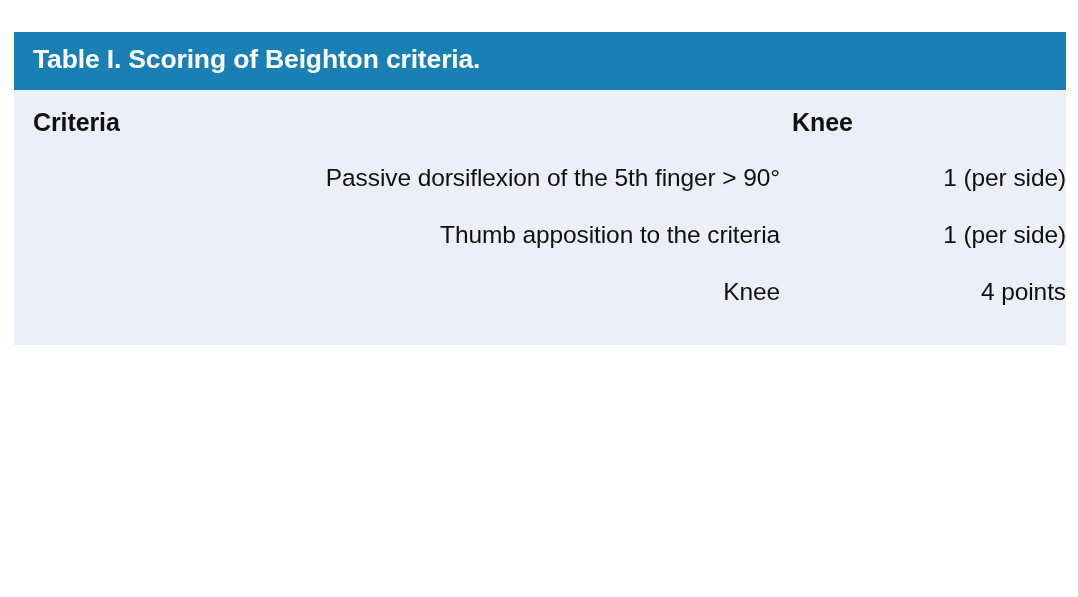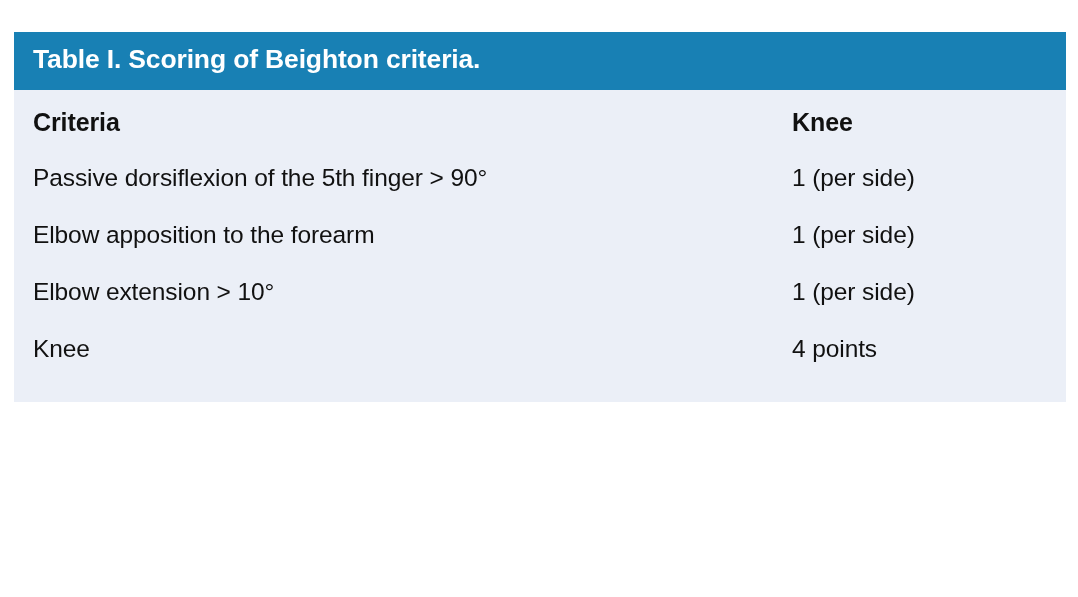--- a/index.html
+++ b/index.html
@@ -67,20 +67,21 @@
     height: 56px;
     padding-top: 4px;
   }
 
   #scoring-table tbody td {
     font-size: 24.5px;
     font-weight: normal;
     letter-spacing: -0.1px;
     height: 57px;
     line-height: 1.18;
+    text-align: right;
   }
 
   #scoring-table tbody tr.row-tall td {
     height: 96px;
   }
 
   #scoring-table th.cell-criteria,
   #scoring-table td.cell-criteria {
     padding-left: 19px;
     padding-right: 10px;
@@ -115,25 +116,21 @@
         <th class="cell-criteria">Criteria</th>
         <th class="cell-score">Knee</th>
       </tr>
     </thead>
     <tbody id="scoring-table-body">
         <tr>
           <td class="cell-criteria">Passive dorsiflexion of the 5th finger &gt; 90°</td>
           <td class="cell-score">1 (per side)</td>
         </tr>
         <tr>
-          <td class="cell-criteria">Elbow apposition to the forearm</td>
-          <td class="cell-score">1 (per side)</td>
-        </tr>
-        <tr>
-          <td class="cell-criteria">Elbow extension &gt; 10°</td>
+          <td class="cell-criteria">Thumb apposition to the criteria</td>
           <td class="cell-score">1 (per side)</td>
         </tr>
         <tr>
           <td class="cell-criteria">Knee</td>
           <td class="cell-score">4 points</td>
         </tr>
       </tbody>
   </table>
 
   <div id="table-bottom-spacer" style="background: rgb(235, 239, 247);"></div>

